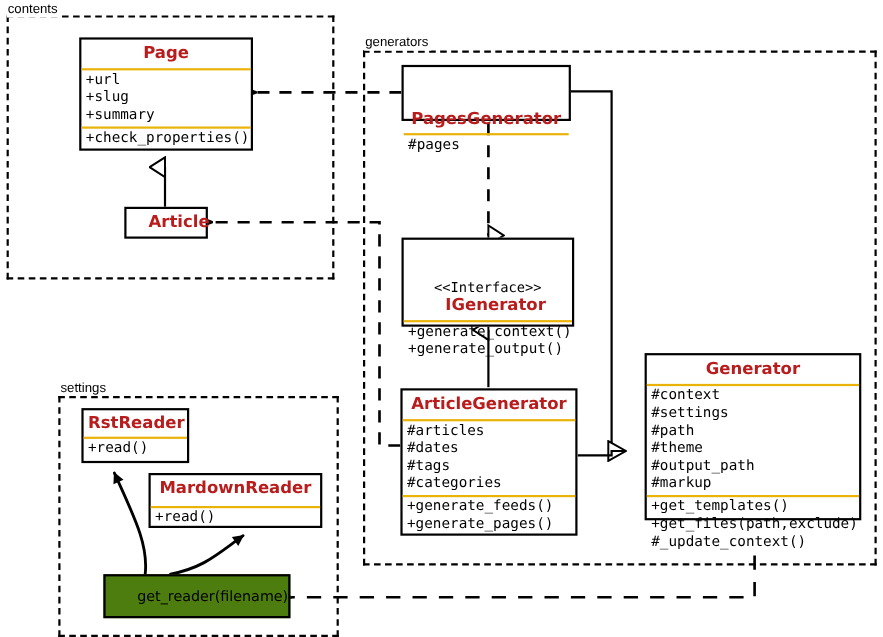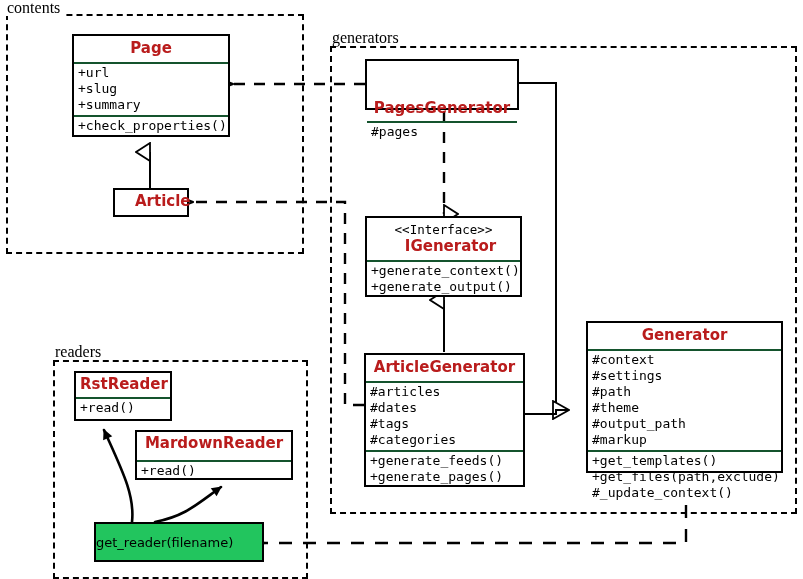--- a/index.html
+++ b/index.html
@@ -30,22 +30,22 @@
     position: absolute;
     z-index: 2;
     border: 2px solid #000000;
     border-style: dashed;
     background: transparent;
     box-sizing: border-box;
   }
   .pkg-label {
     position: absolute;
     z-index: 4;
-    font-family: Liberation Serif, serif;
-    font-size: 16px;
+    font-family: Liberation Sans, sans-serif;
+    font-size: 12px;
     color: #000000;
     background: #ffffff;
     padding: 0 3px 0 1px;
     white-space: nowrap;
     line-height: 16px;
   }
 
   
   .cls {
     position: absolute;
@@ -64,47 +64,48 @@
     color: #b91c1c;
   }
   .cls .stereo {
     font-family: "DejaVu Sans Mono", monospace;
     font-weight: normal;
     font-size: 12.5px;
     text-align: center;
     padding: 4px 4px 0 4px;
     line-height: 15px;
     color: #000000;
+    margin-top: 31px;
   }
   .cls .name.with-stereo {
     padding-top: 1px;
     margin-left: 14px;
   }
   .cls .compartment {
-    border-top: 2px solid #14532d;
+    border-top: 2px solid #eab308;
     padding: 1px 0 2px 0;
   }
   .cls .member {
     font-family: "DejaVu Sans Mono", monospace;
     font-size: 13px;
     line-height: 16px;
     padding: 0 2px 0 4px;
     color: #000000;
     white-space: nowrap;
   }
   
   .fnbox {
     position: absolute;
     z-index: 5;
     border: 2px solid #000000;
-    background: #22c55e;
+    background: #4d7c0f;
     box-sizing: border-box;
     display: flex;
     align-items: center;
-    justify-content: flex-start;
+    justify-content: flex-end;
   }
   .fnbox .label {
     font-family: "DejaVu Sans", sans-serif;
     font-size: 13px;
     color: #000000;
     white-space: nowrap;
   }
 </style>
 </head>
 <body>
@@ -163,21 +164,21 @@
     </g>
   </svg>
 
   <div class="pkg" style="left:6px; top:14px; width:298px; height:240px; border-style:dashed;"></div>
   <div class="pkg-label" style="left:6px; top:0px;">contents</div>
 
   <div class="pkg" style="left:330px; top:46px; width:467px; height:468px; border-style:dashed;"></div>
   <div class="pkg-label" style="left:331px; top:30px;">generators</div>
 
   <div class="pkg" style="left:53px; top:360px; width:255px; height:219px; border-style:dashed;"></div>
-  <div class="pkg-label" style="left:54px; top:344px;">readers</div>
+  <div class="pkg-label" style="left:54px; top:344px;">settings</div>
 
   <div class="cls" style="left:72px; top:34px; width:158px; height:103px;">
     <div class="name">Page</div>
     <div class="compartment">
       <div class="member">+url</div>
       <div class="member">+slug</div>
       <div class="member">+summary</div>
     </div>
     <div class="compartment">
       <div class="member">+check_properties()</div>

